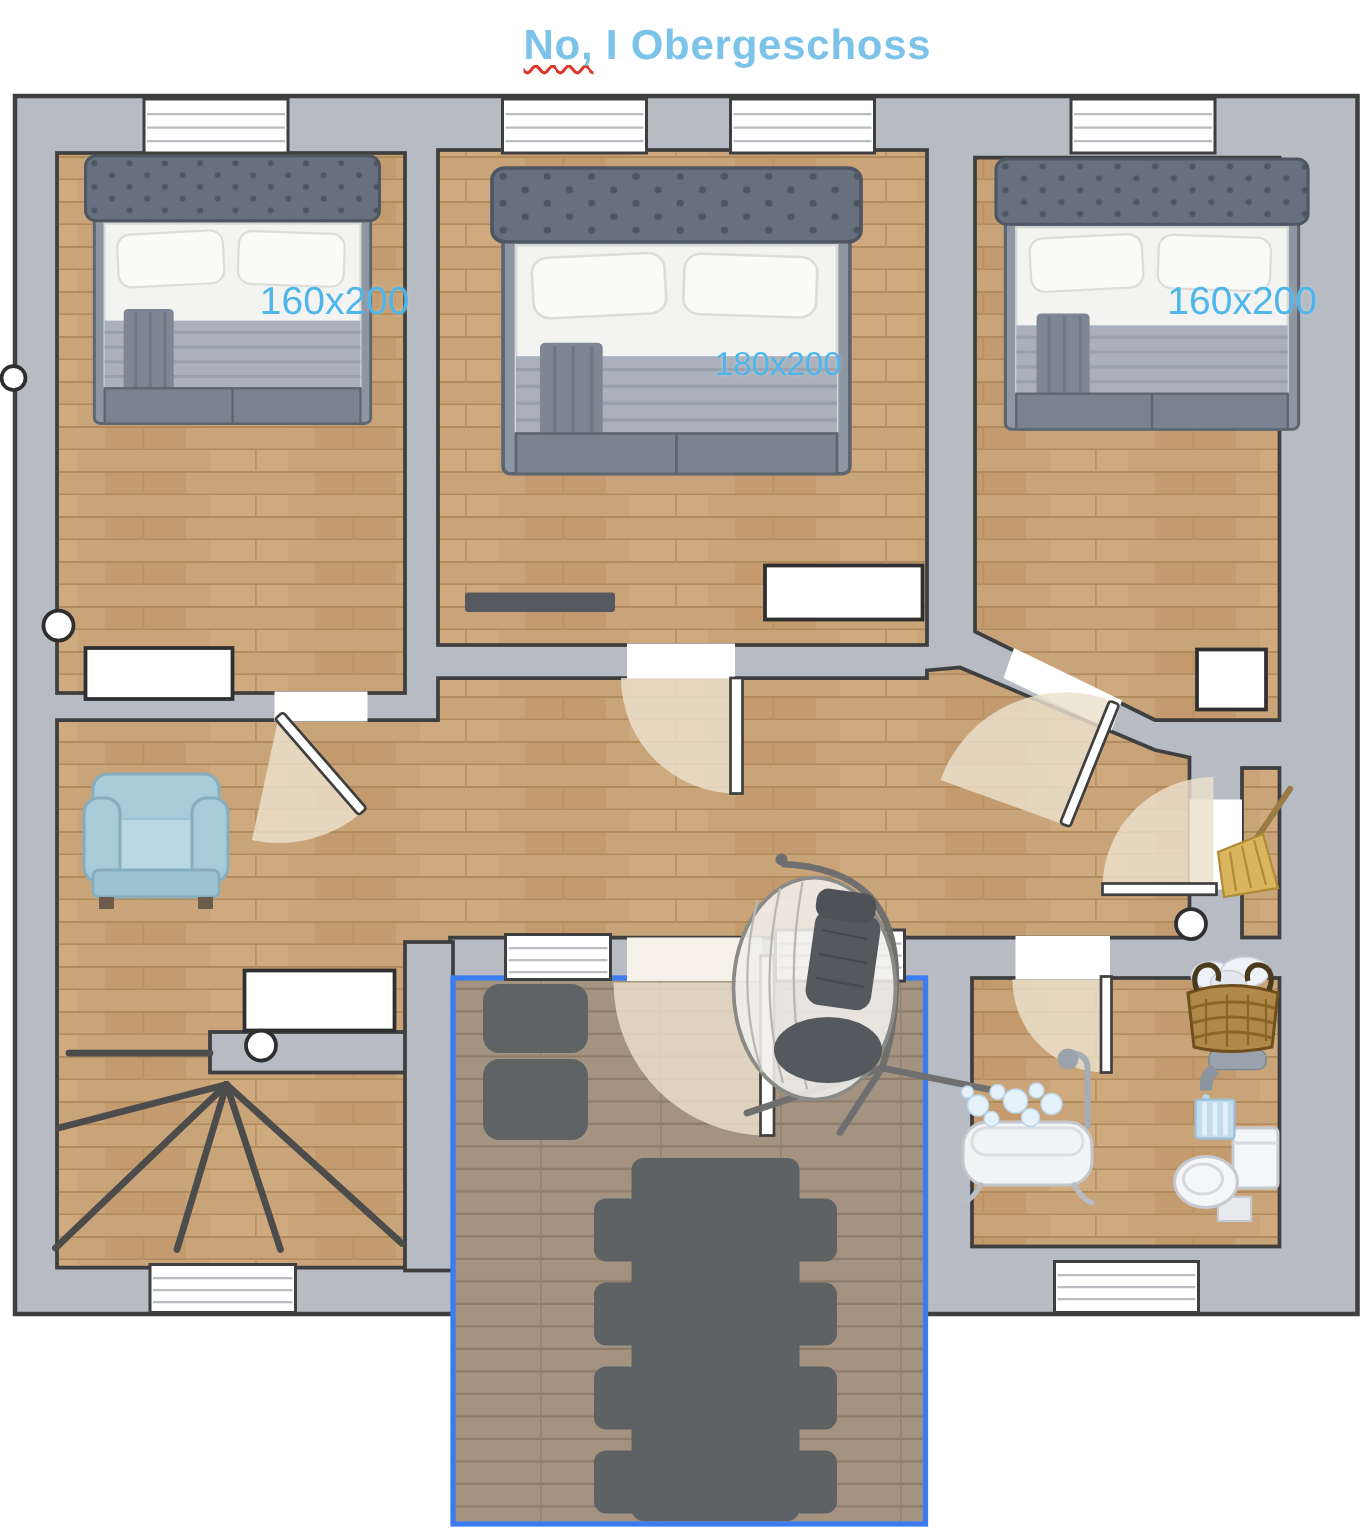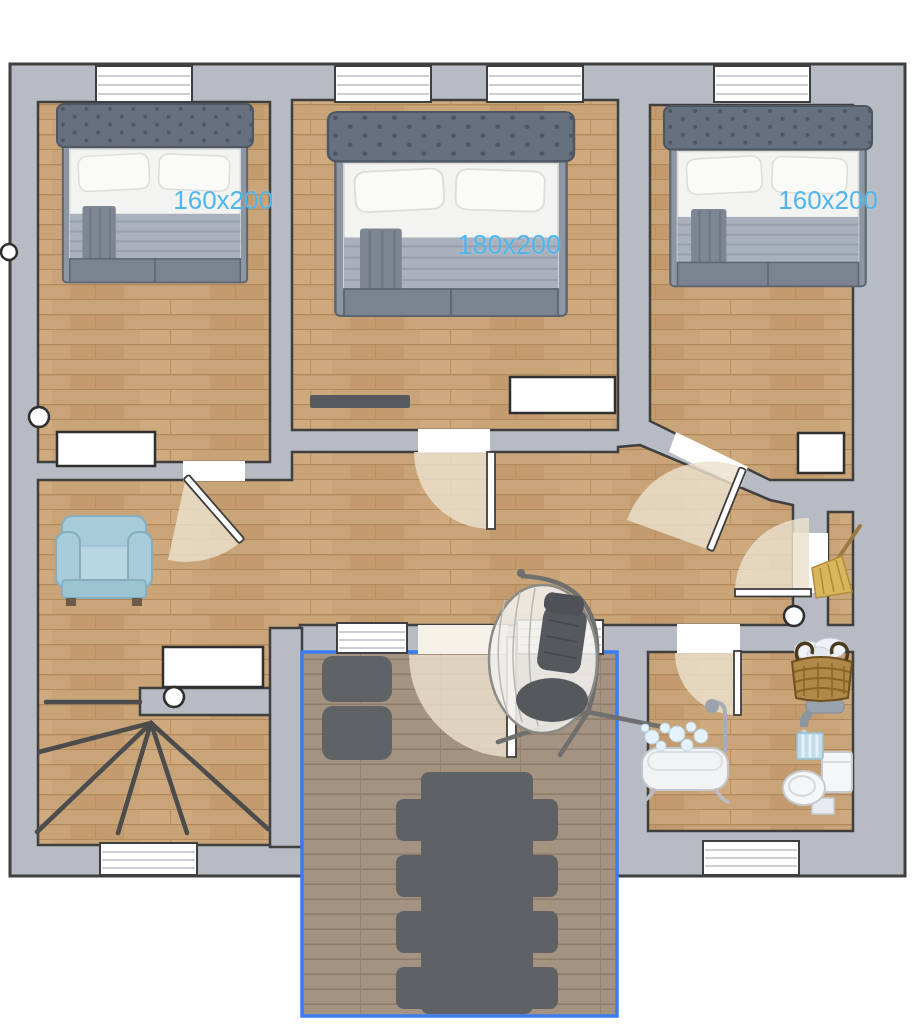--- a/index.html
+++ b/index.html
@@ -5,21 +5,21 @@
   html,body{margin:0;padding:0;background:#ffffff;}
   #stage{position:relative;width:914px;height:1024px;background:#ffffff;overflow:hidden;
          font-family:"Liberation Sans", sans-serif;}
   #plan-svg{position:absolute;left:0;top:0;}
   .page-title{position:absolute;top:14px;left:0;width:100%;box-sizing:border-box;padding-left:56px;
     text-align:center;font-size:28px;font-weight:bold;letter-spacing:.5px;color:#7cc3ea;}
   .page-title .misspelled{text-decoration:underline wavy #d83a2b 2px;text-underline-offset:4px;}
   .bed-label{position:absolute;color:#4fb6ec;font-size:26px;font-weight:500;text-align:right;
     text-shadow:0 0 3px rgba(255,255,255,.25);}
   #bed-label-1{left:163px;top:185px;width:110px;}
-  #bed-label-2{left:441px;top:230px;width:120px;font-size:27px;}
+  #bed-label-2{left:441px;top:230px;width:120px;font-size:22px;}
   #bed-label-3{left:768px;top:185px;width:110px;}
 </style>
 </head>
 <body>
 
 <div id="stage">
 
 <svg id="plan-svg" width="914" height="1024" viewBox="0 0 914 1024">
   <defs>
     <pattern id="wood" patternUnits="userSpaceOnUse" width="140" height="30">
@@ -262,18 +262,19 @@
     <path d="M58,24 C66,4 40,2 44,18" stroke="#4a3a1e" stroke-width="3.5" fill="none"></path>
   </g>
 
   <g>
     <line x1="860" y1="526" x2="833" y2="566" stroke="#9b7a45" stroke-width="4" stroke-linecap="round"></line>
     <polygon points="812,568 842,556 852,592 816,598" fill="#d9b55e" stroke="#b08c3a" stroke-width="1.5"></polygon>
     <path d="M820,568 L824,594 M828,564 L834,592 M836,560 L844,590" stroke="#b08c3a" stroke-width="1.5"></path>
   </g>
 </svg>
 
+<div class="page-title"><span class="misspelled">No,</span><span> I Obergeschoss</span></div>
 
 <div id="bed-label-1" class="bed-label">160x200</div>
 <div id="bed-label-2" class="bed-label">180x200</div>
 <div id="bed-label-3" class="bed-label">160x200</div>
 
 </div>
 
 </body></html>

